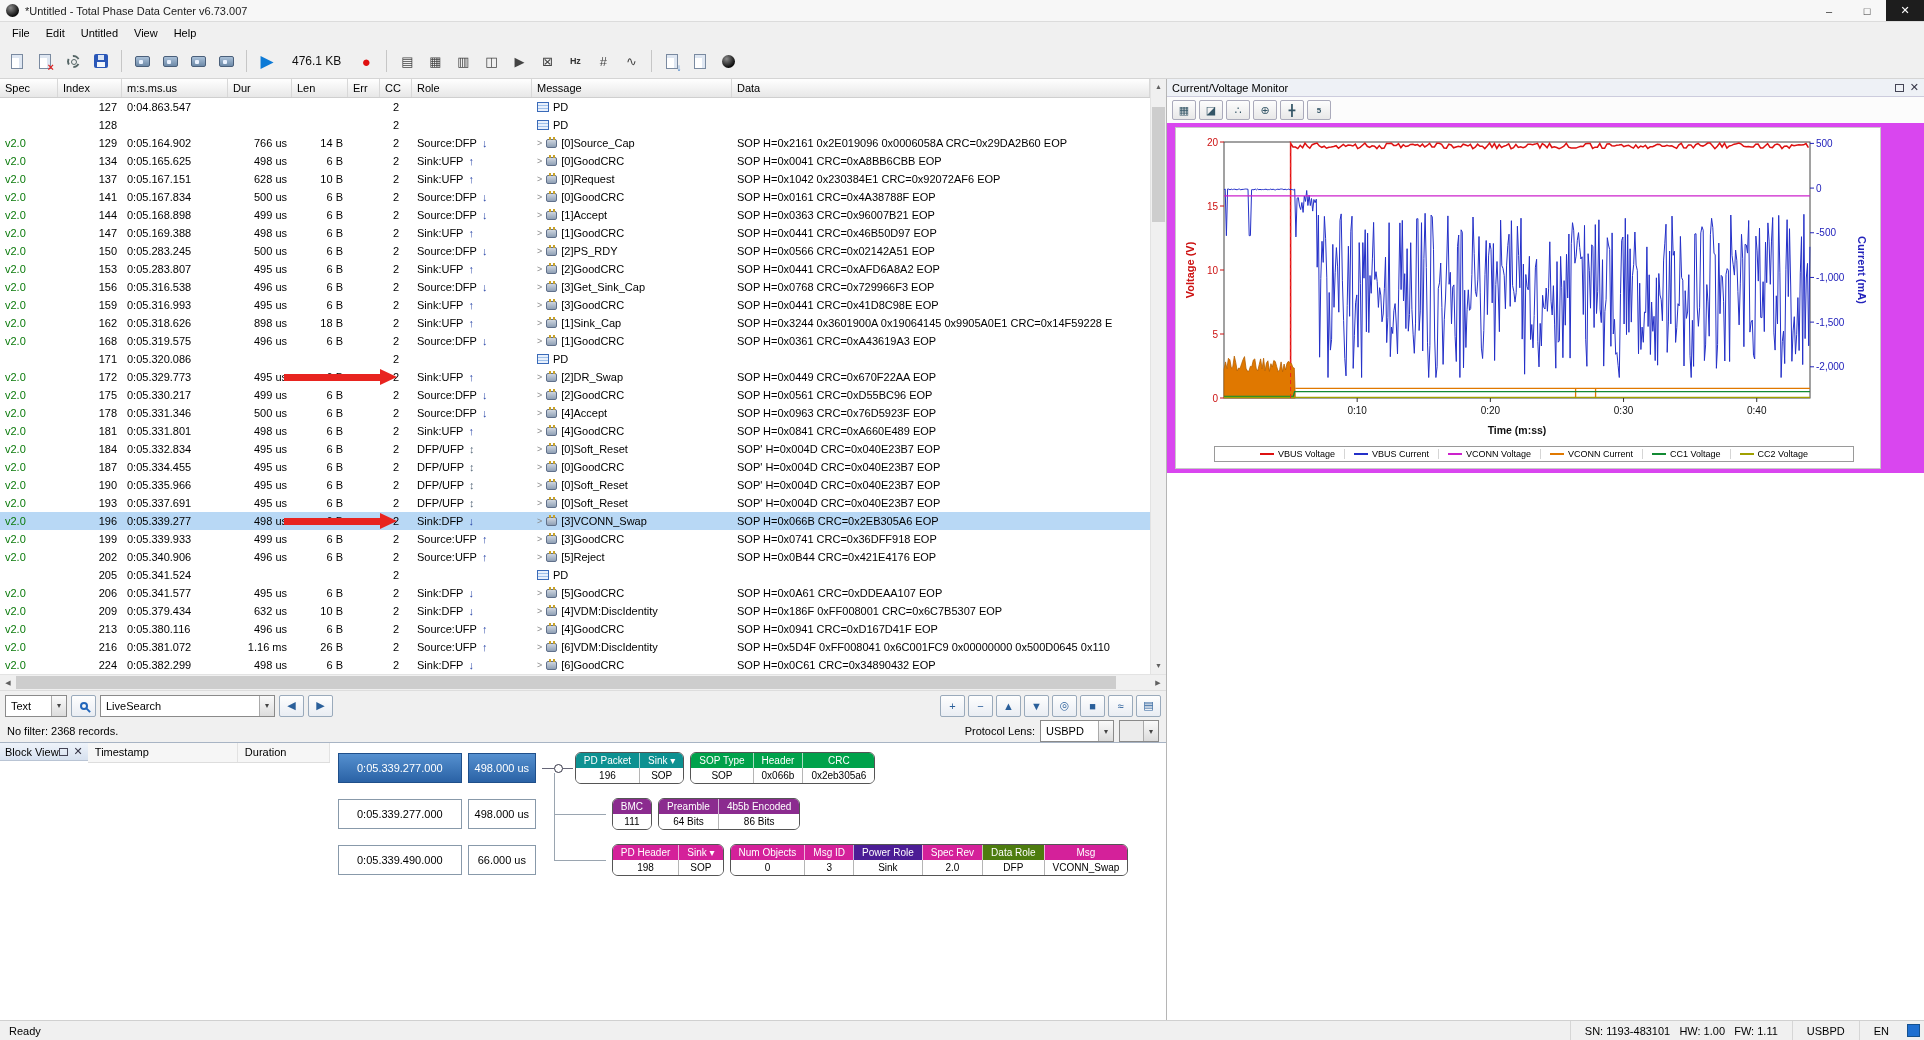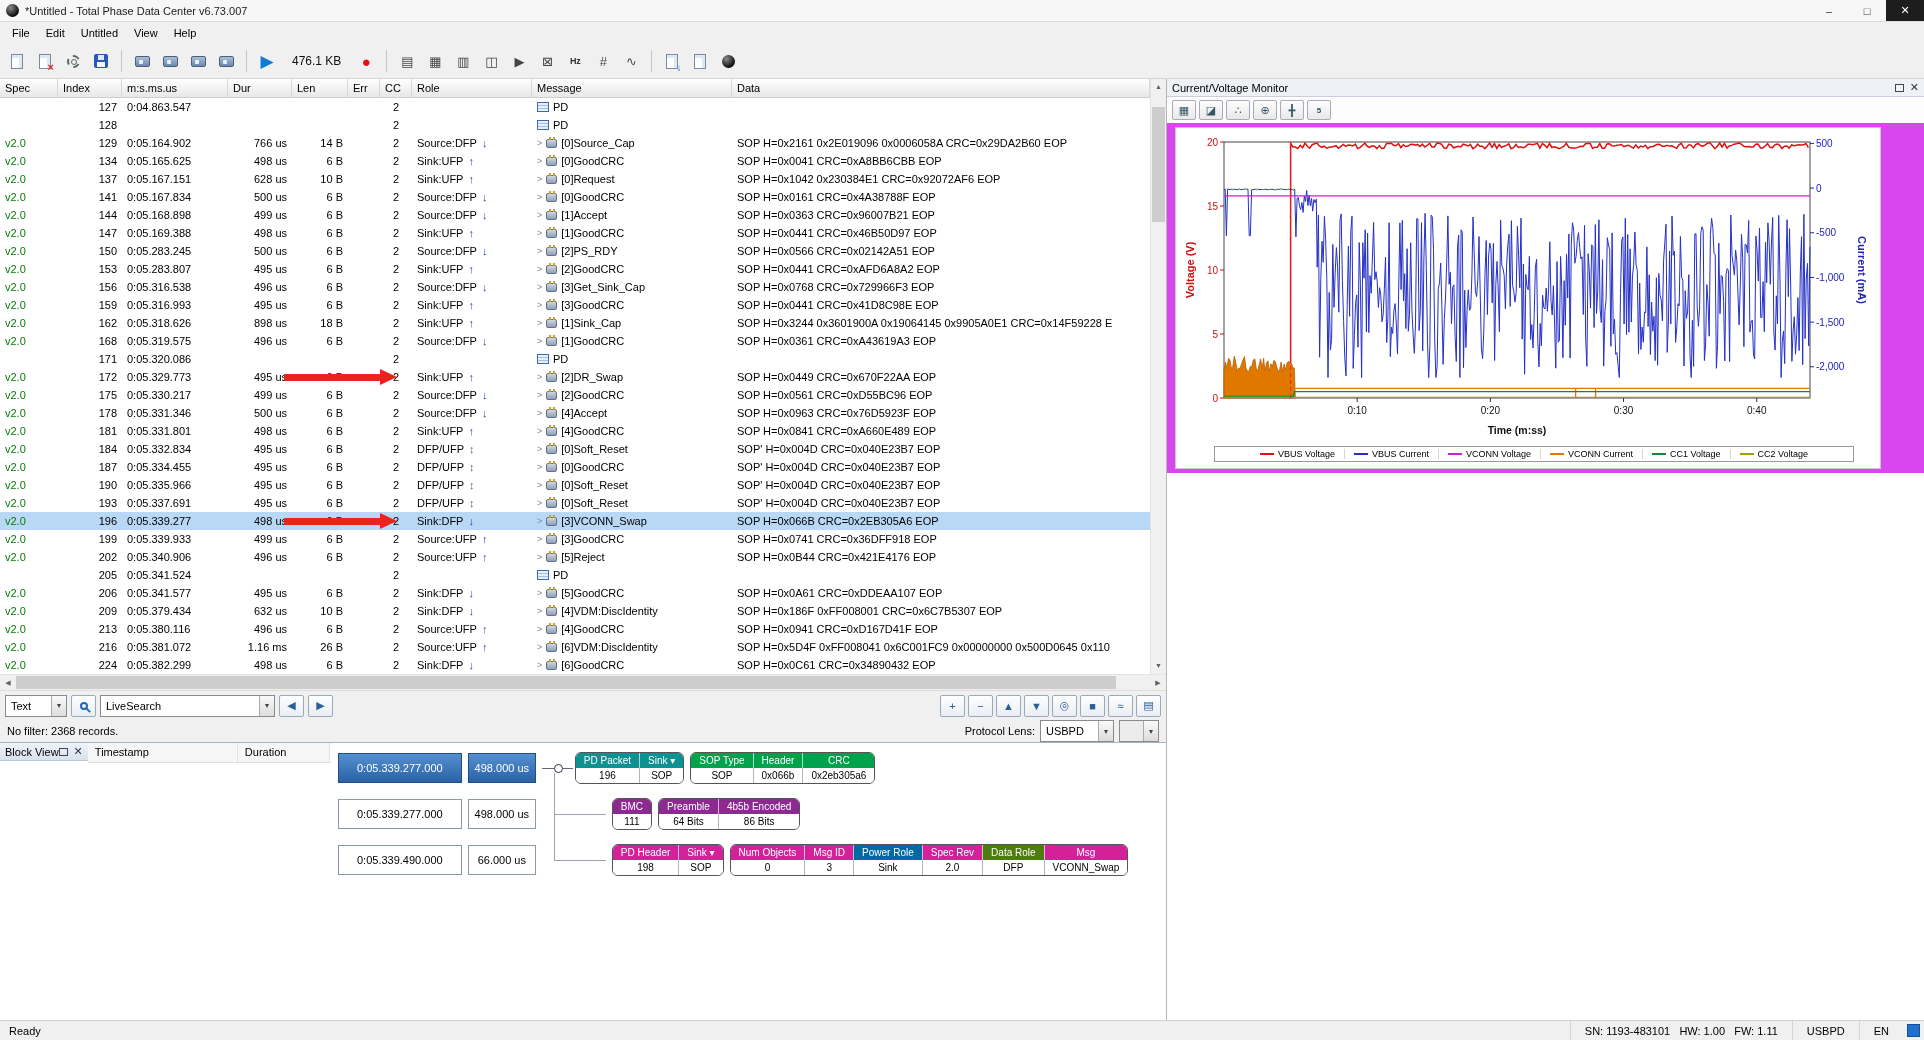--- a/index.html
+++ b/index.html
@@ -878,21 +878,21 @@
               </div>
               <div class="p-row">
                 <div class="p-cell v">198</div>
                 <div class="p-cell v nb">SOP</div>
               </div>
             </div>
             <div class="pblock">
               <div class="p-row">
                 <div class="p-cell h" style="background: rgb(212, 33, 154);">Num Objects</div>
                 <div class="p-cell h nb" style="background: rgb(212, 33, 154);">Msg ID</div>
-                <div class="p-cell h nb" style="background: #0369a1;">Power Role</div>
+                <div class="p-cell h nb" style="background: #4c1d95;">Power Role</div>
                 <div class="p-cell h nb" style="background: rgb(212, 33, 154);">Spec Rev</div>
                 <div class="p-cell h nb" style="background: #4d7c0f;">Data Role</div>
                 <div class="p-cell h nb" style="background: rgb(212, 33, 154);">Msg</div>
               </div>
               <div class="p-row">
                 <div class="p-cell v">0</div>
                 <div class="p-cell v nb">3</div>
                 <div class="p-cell v nb">Sink</div>
                 <div class="p-cell v nb">2.0</div>
                 <div class="p-cell v nb">DFP</div>

